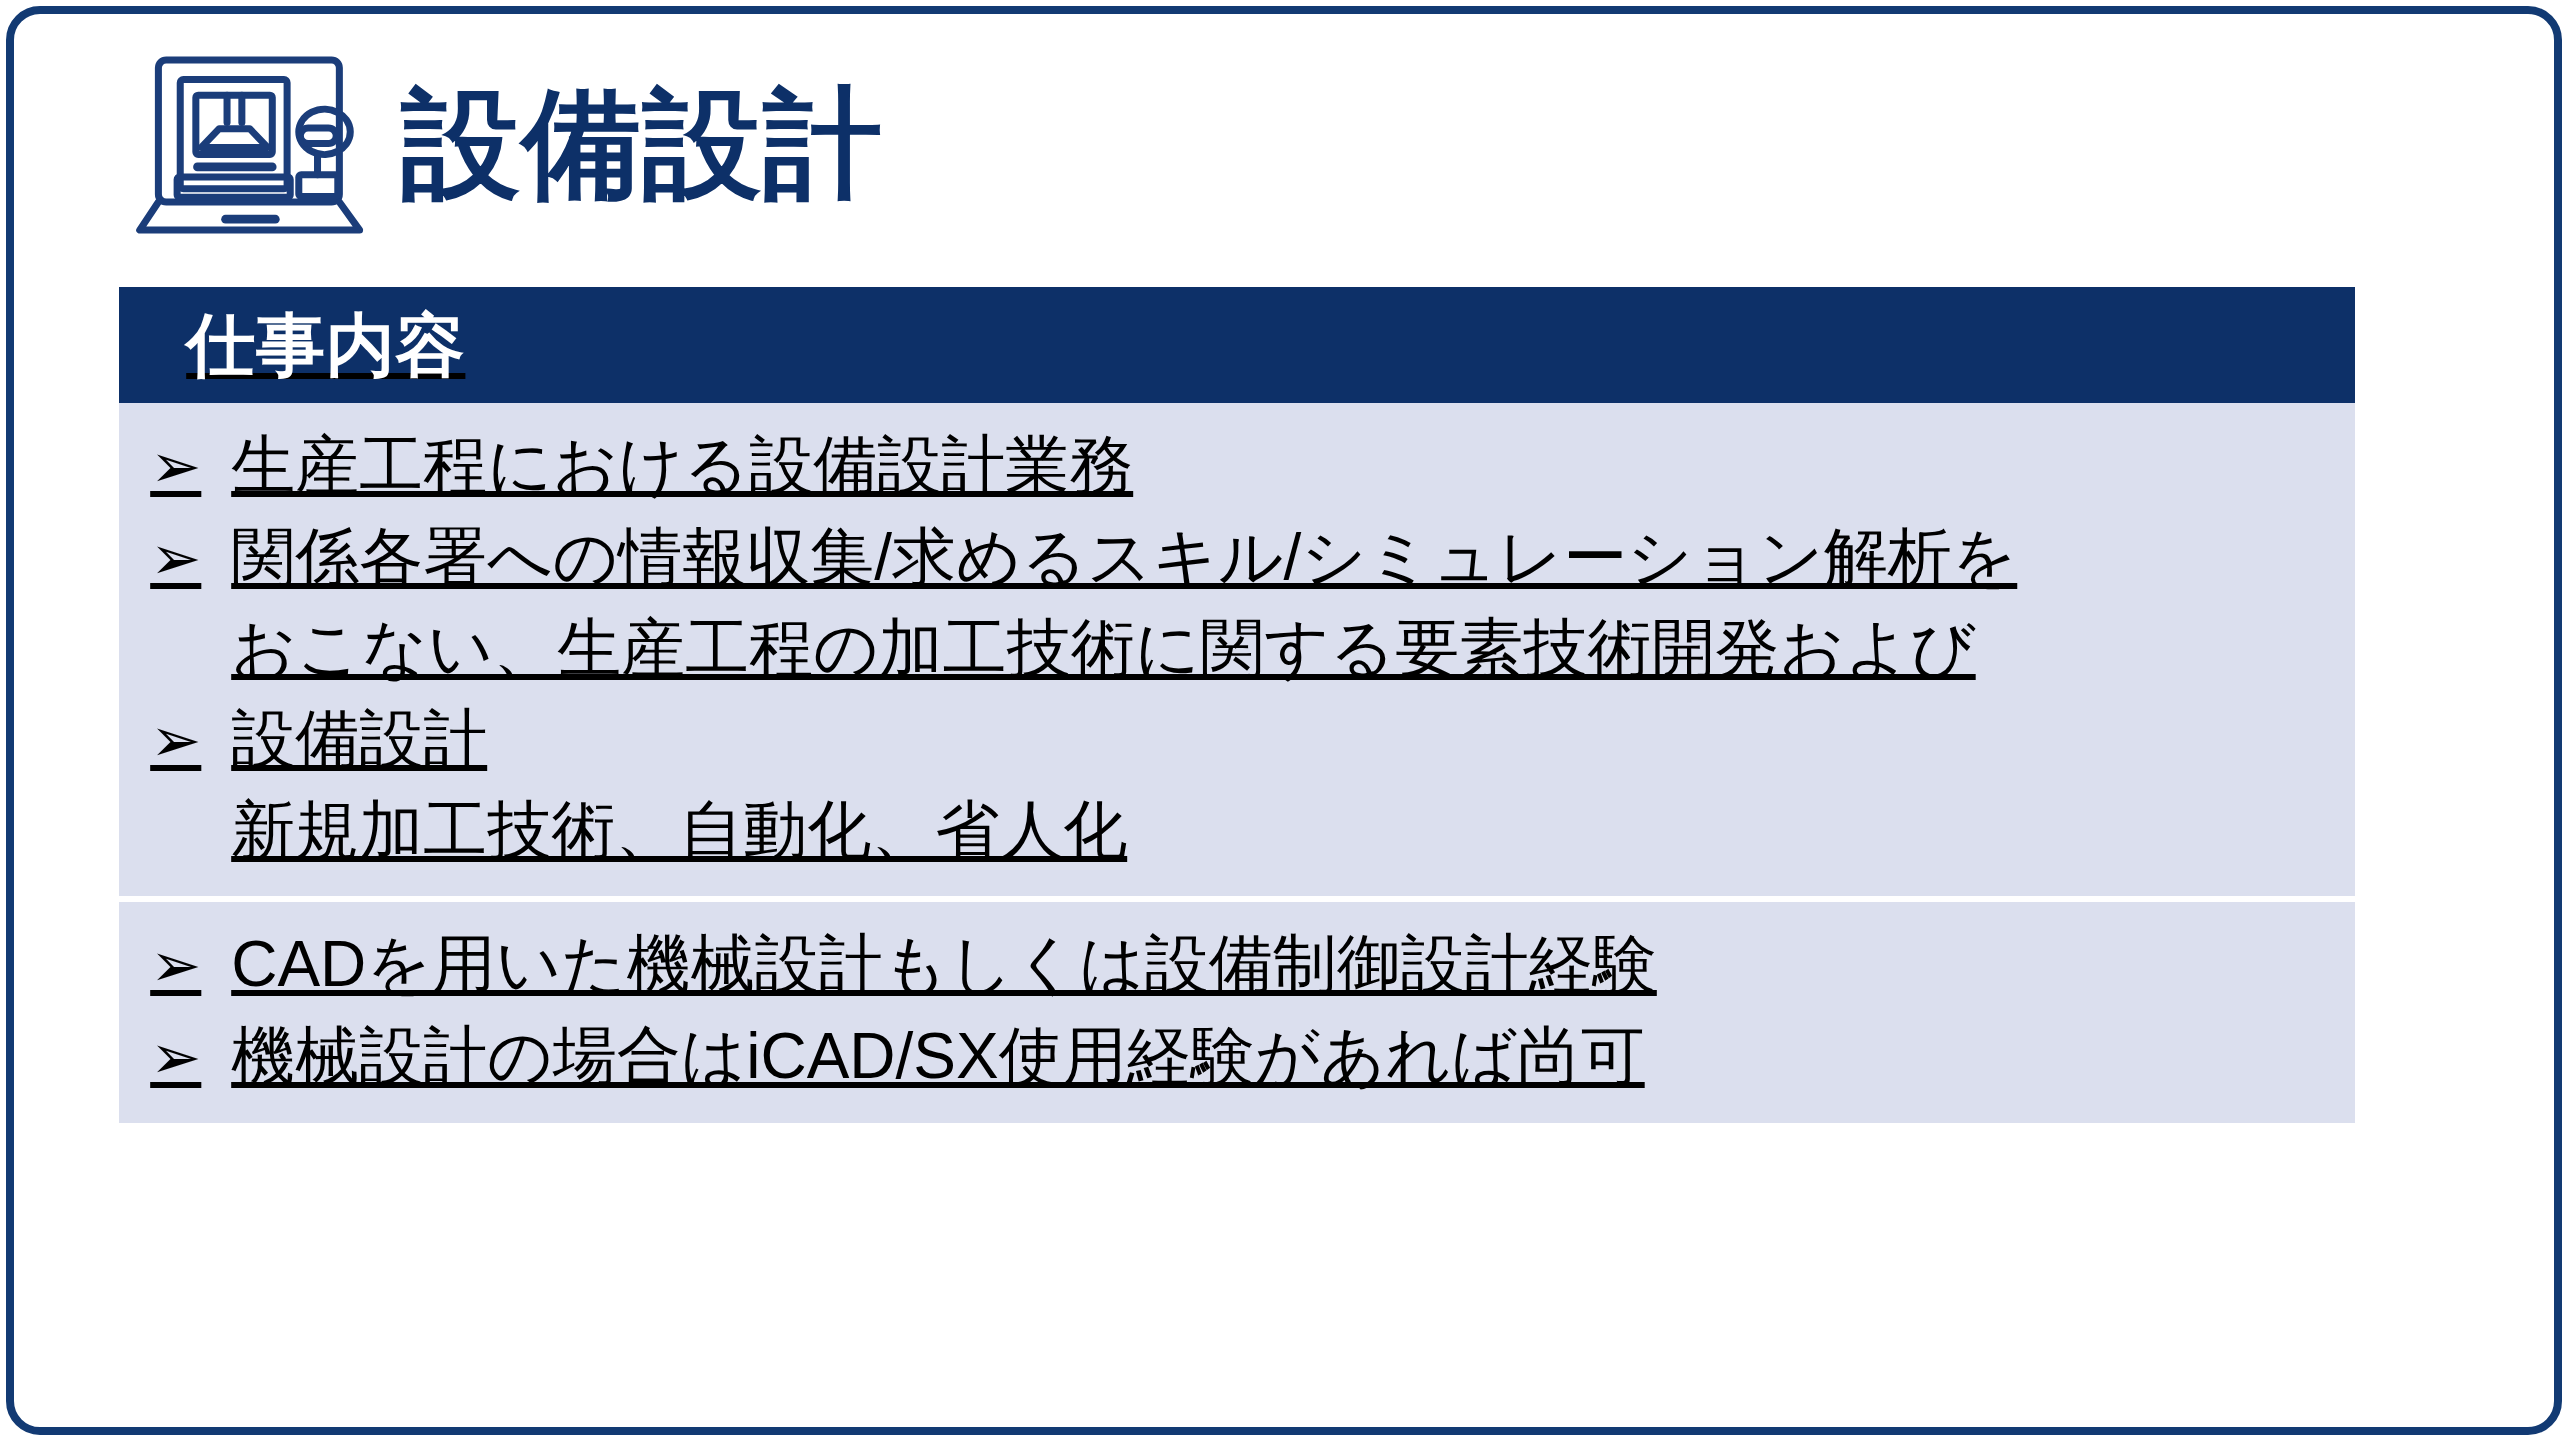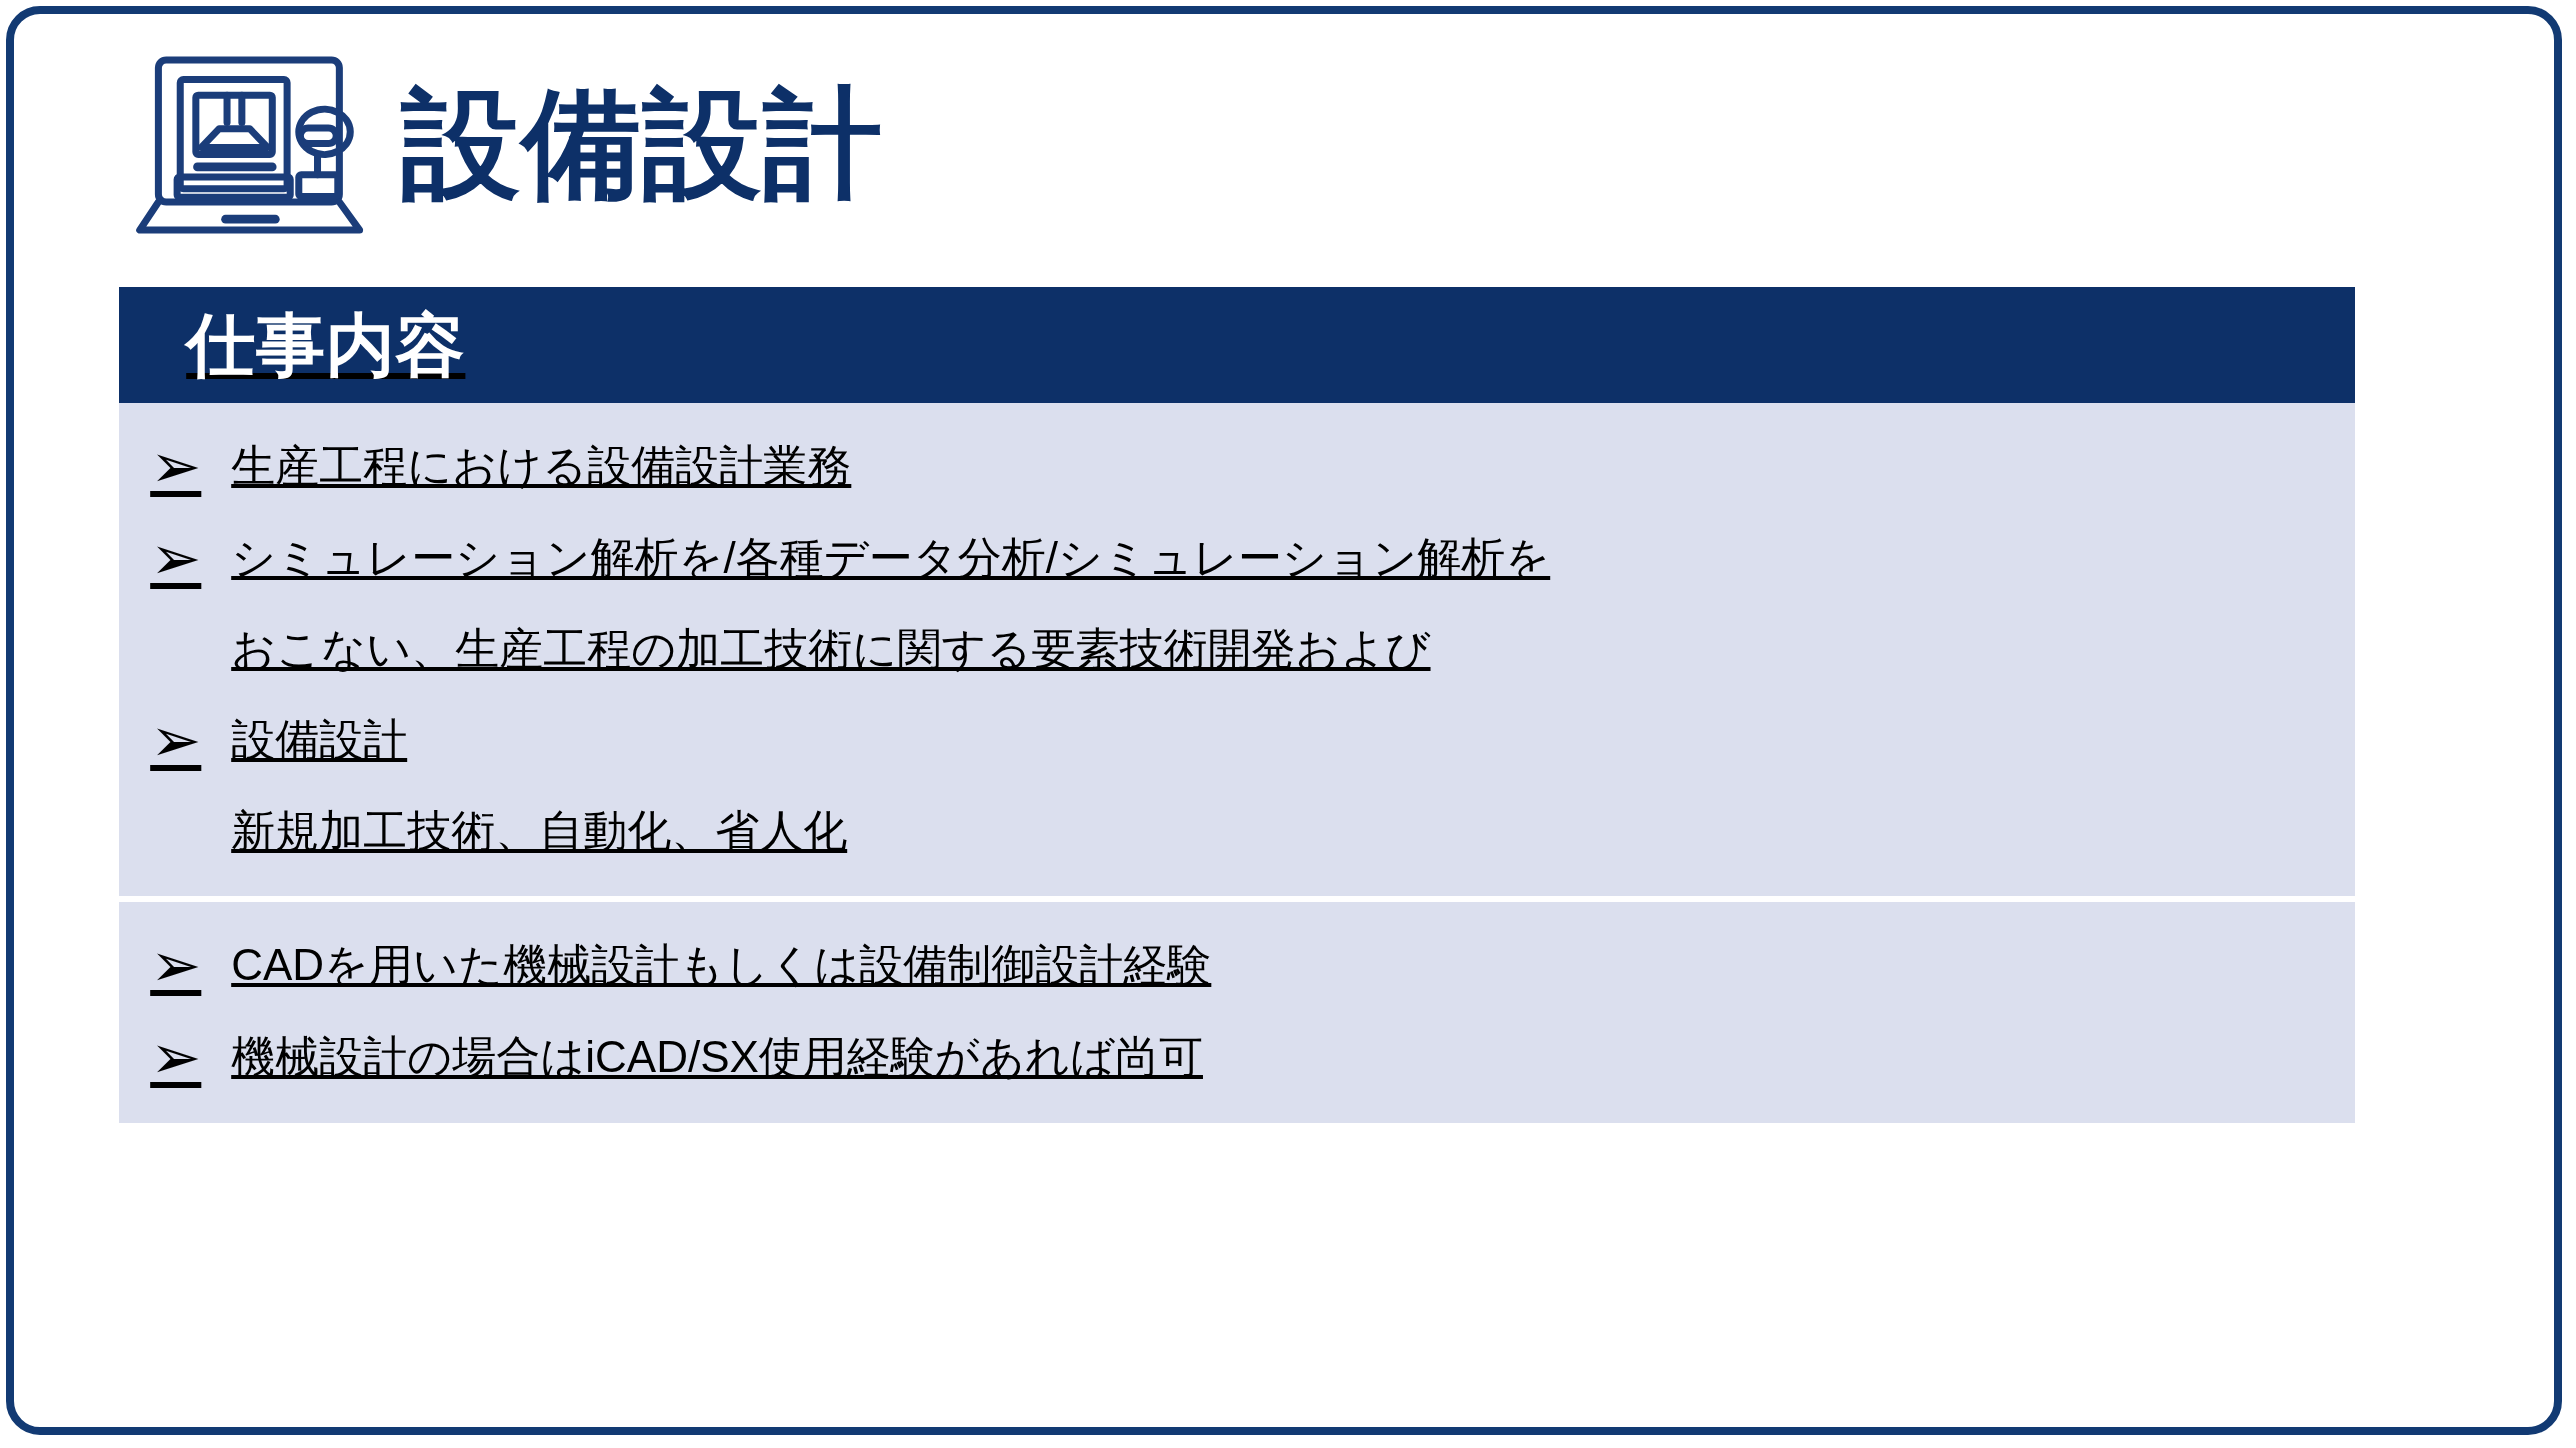--- a/index.html
+++ b/index.html
@@ -102,21 +102,21 @@
     color: #000000;
     text-align: left;
     font-family: "DejaVu Sans", sans-serif;
   }
 
   .bullet-lines {
     flex: 1 1 auto;
     min-width: 0;
   }
   .bullet-line {
-    font-size: 44px;
+    font-size: 64px;
     line-height: 91px;
     color: #000000;
     white-space: nowrap;
     letter-spacing: 0px;
   }
 
   #gap-between {
     height: 6.2px;
     background: #ffffff;
   }
@@ -169,21 +169,21 @@
         <div class="bullet-row">
           <span class="bullet-marker">➢</span>
           <span class="bullet-lines">
             <div class="bullet-line">生産工程における設備設計業務</div>
           </span>
         </div>
 
         <div class="bullet-row">
           <span class="bullet-marker">➢</span>
           <span class="bullet-lines">
-            <div class="bullet-line">シミュレーション解析を/各種データ分析/シミュレーション解析を</div>
+            <div class="bullet-line">関係各署への情報収集/求めるスキル/シミュレーション解析を</div>
             <div class="bullet-line">おこない、生産工程の加工技術に関する要素技術開発および</div>
           </span>
         </div>
 
         <div class="bullet-row">
           <span class="bullet-marker">➢</span>
           <span class="bullet-lines">
             <div class="bullet-line">設備設計</div>
             <div class="bullet-line">新規加工技術、自動化、省人化</div>
           </span>

